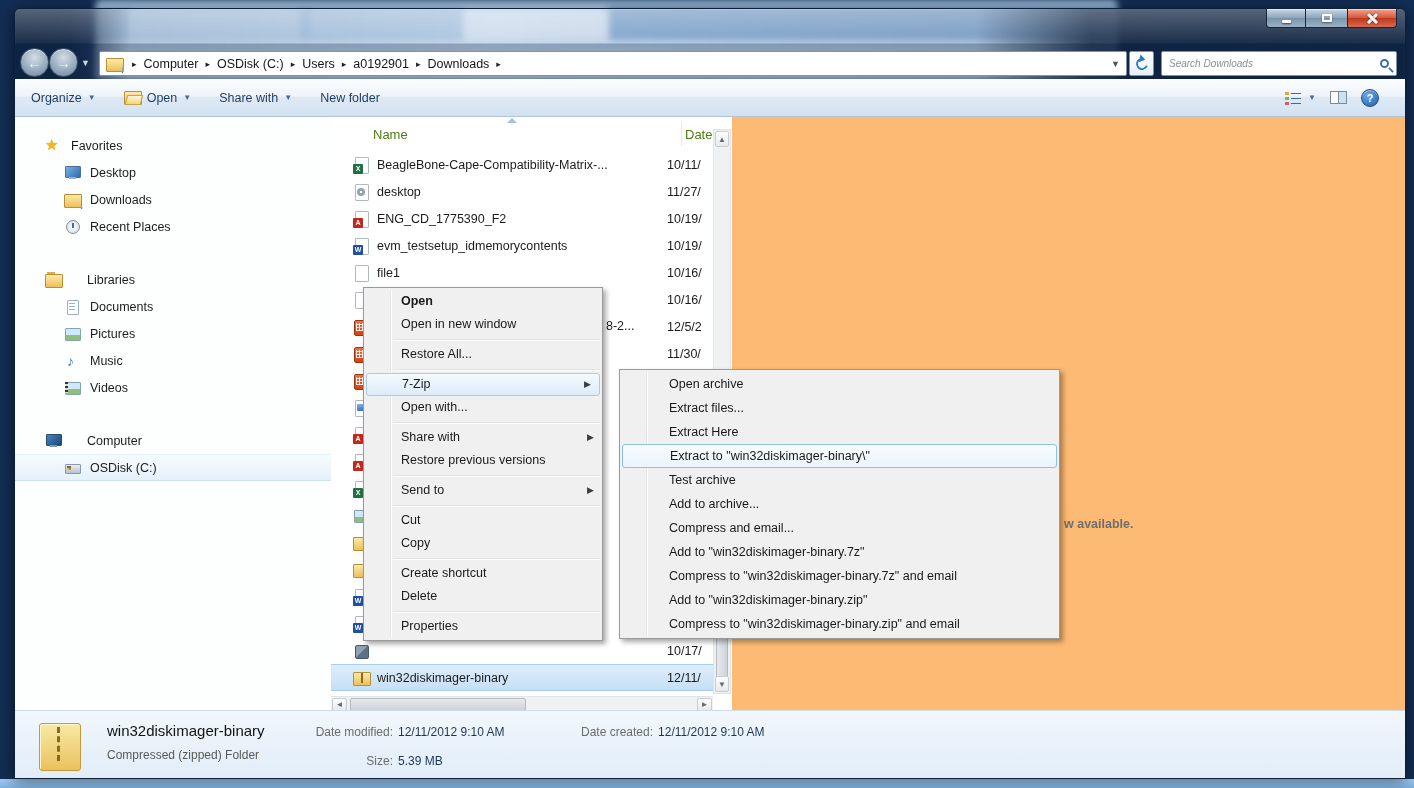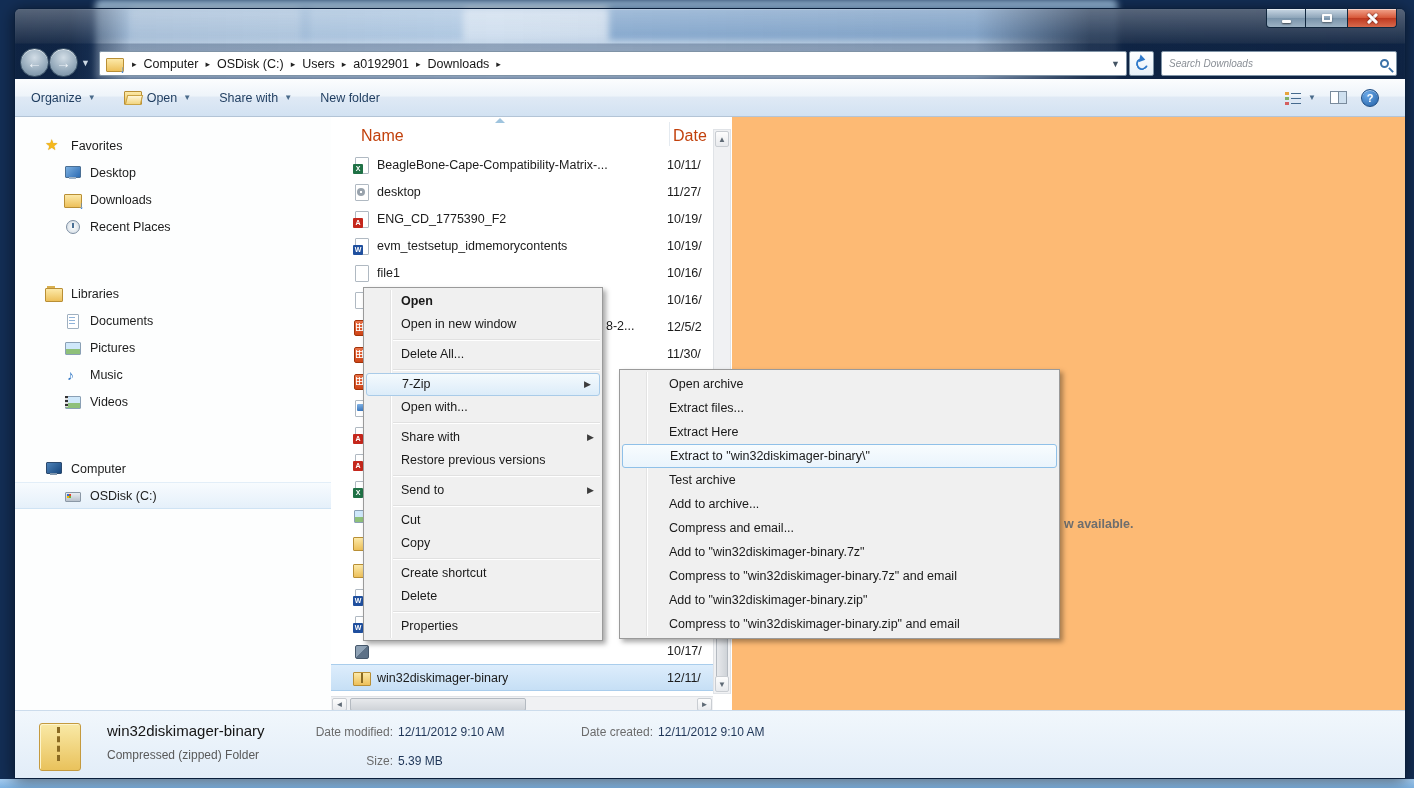--- a/index.html
+++ b/index.html
@@ -88,21 +88,21 @@
     color:#fff;font-weight:bold;font-size:11px;display:flex;align-items:center;justify-content:center;
     border:1px solid #1c4c85;box-shadow:inset 0 1px 0 rgba(255,255,255,.5);}
 
   
   .main{position:absolute;left:0;top:108px;right:0;bottom:68px;background:#fff;}
 
   
   .sidebar{position:absolute;left:0;top:0;width:316px;bottom:0;background:#fdfefe;padding-top:15px;}
   .side-item{height:27px;display:flex;align-items:center;padding-left:30px;font-size:12.5px;color:#1c1c1c;}
   .side-item.child{padding-left:49px;}
-  .side-item.gap-before{margin-top:40px;}
+  .side-item.gap-before{margin-top:26px;gap:16px;}
   .side-item.selected{background:linear-gradient(#f7fbfe,#e5f0fa);border-top:1px solid #e2eef8;border-bottom:1px solid #cfe3f4;}
   .sic{width:18px;height:16px;margin-right:8px;position:relative;flex:none;}
   .sic[data-icon="star"]::before{content:"★";position:absolute;left:0;top:-1px;color:#f5b81c;font-size:15px;line-height:16px;text-shadow:0 0 1px #c78f12;}
   .sic[data-icon="desktop"]::before{content:"";position:absolute;left:1px;top:1px;width:14px;height:10px;border:1px solid #4a6f94;
     background:linear-gradient(135deg,#7db0e0,#2c6cb4);border-radius:1px;}
   .sic[data-icon="desktop"]::after{content:"";position:absolute;left:5px;top:12px;width:7px;height:2px;background:#9ab0c6;}
   .sic[data-icon="folder-down"]::before,.sic[data-icon="library"]::before{content:"";position:absolute;left:0;top:2px;width:16px;height:12px;
     background:linear-gradient(#fce9a8,#edc05a);border:1px solid #b98f35;border-radius:1px;}
   .sic[data-icon="folder-down"]::after{content:"↓";position:absolute;right:-2px;bottom:-3px;color:#1f6fd0;font-size:10px;font-weight:bold;text-shadow:0 0 2px #fff;}
   .sic[data-icon="library"]::after{content:"";position:absolute;left:2px;top:0;width:8px;height:2px;background:#d9b050;}
@@ -121,21 +121,21 @@
   .sic[data-icon="computer"]::after{content:"";position:absolute;left:5px;top:12px;width:7px;height:2px;background:#8096ac;}
   .sic[data-icon="disk"]::before{content:"";position:absolute;left:1px;top:4px;width:14px;height:8px;
     background:linear-gradient(#e8edf2,#b9c2cc);border:1px solid #8b98a6;border-radius:1px;}
   .sic[data-icon="disk"]::after{content:"";position:absolute;left:3px;top:6px;width:4px;height:4px;
     background:conic-gradient(#e33e2b 25%,#6cb33f 0 50%,#f7b500 0 75%,#2e76cf 0);}
   .sic[data-icon="network"]::before{content:"";position:absolute;left:2px;top:1px;width:13px;height:13px;border-radius:50%;
     background:radial-gradient(circle at 35% 30%,#bfe0f7,#2f76c4);border:1px solid #245e9c;}
 
   
   .filelist{position:absolute;left:316px;top:0;width:401px;bottom:0;background:#fff;}
-  .fl-header{position:absolute;left:4px;top:0;right:0;height:34px;font-size:16px;color:#c2410c;}
+  .fl-header{position:absolute;left:16px;top:0;right:0;height:34px;font-size:13px;color:#4d7c0f;}
   .col-name{position:absolute;left:26px;top:10px;}
   .col-date{position:absolute;left:338px;top:10px;width:38px;overflow:hidden;white-space:nowrap;}
   .col-div{position:absolute;left:334px;top:5px;height:24px;width:1px;background:#e4eaf0;}
   .sort-arrow{position:absolute;left:160px;top:1px;width:0;height:0;border-left:5px solid transparent;
     border-right:5px solid transparent;border-bottom:5px solid #9fc4de;}
   .rows{position:absolute;left:0;top:34px;width:382px;}
   .frow{height:27px;display:flex;align-items:center;padding-left:22px;font-size:12.5px;color:#1b1b1b;position:relative;}
   .frow.selected{background:linear-gradient(#ddedfc,#c6dff5);border-top:1px solid #a9cdec;border-bottom:1px solid #a9cdec;}
   .fname{white-space:nowrap;overflow:hidden;max-width:285px;}
   .fdate{position:absolute;left:336px;width:44px;overflow:hidden;white-space:nowrap;}
@@ -563,21 +563,21 @@
         <span class="mi-label">Open in new window</span>
         
       </div>
 
       <div class="mi sep">
         
         
       </div>
 
       <div class="mi">
-        <span class="mi-label">Delete All...</span>
+        <span class="mi-label">Restore All...</span>
         
       </div>
 
       <div class="mi sep">
         
         
       </div>
 
       <div class="mi highlighted submenu">
         <span class="mi-label">7-Zip</span>

